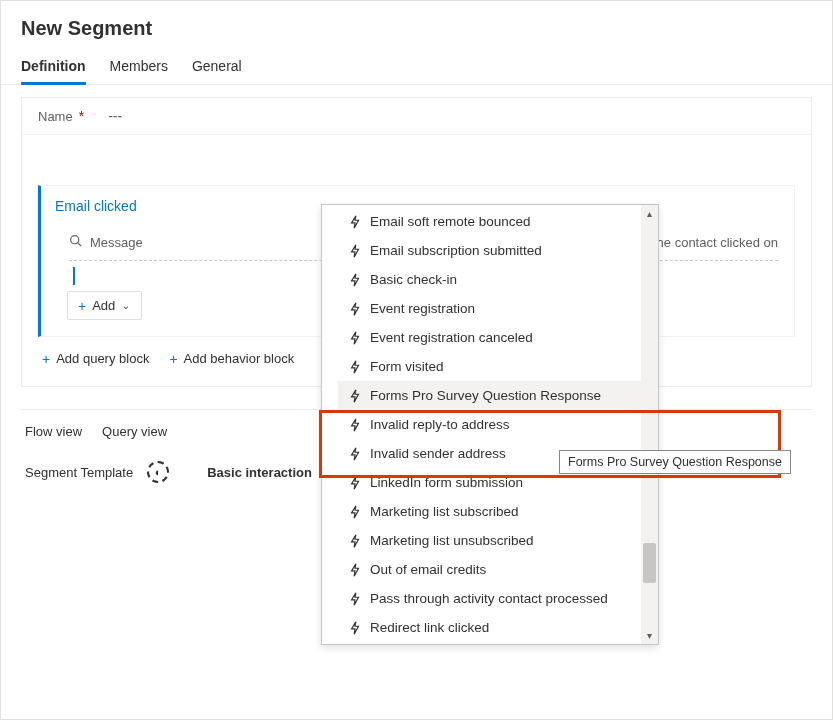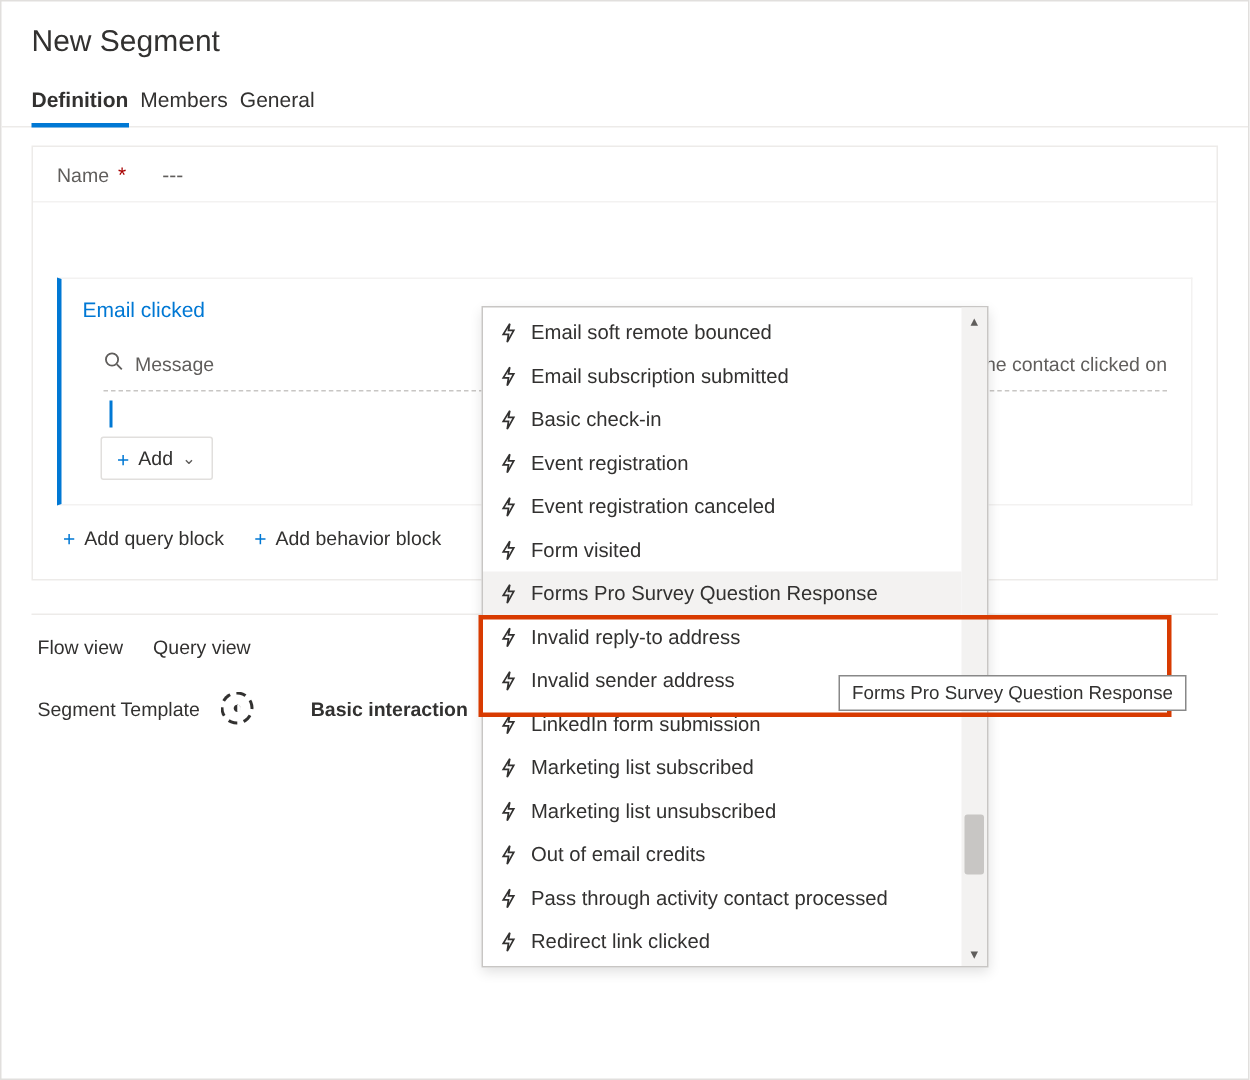--- a/index.html
+++ b/index.html
@@ -1,18 +1,18 @@
 <!DOCTYPE html>
 <html><head>
 <meta charset="utf-8">
 <style>
   * { box-sizing: border-box; margin: 0; padding: 0; }
   body { font-family: "Segoe UI", Arial, sans-serif; font-size: 14px; color: #323130; width: 833px; height: 720px; background: #fff; border: 1px solid #e1dfdd; overflow: hidden; position: relative; }
-  .page-title { font-size: 20px; font-weight: 400; padding: 16px 20px 10px; }
-  .tabs { display: flex; gap: 8px; padding: 0 20px; border-bottom: 1px solid #edebe9; }
+  .page-title { font-size: 20px; font-weight: 700; padding: 16px 20px 10px; }
+  .tabs { display: flex; gap: 24px; padding: 0 20px; border-bottom: 1px solid #edebe9; }
   .tab { padding: 8px 0 10px; cursor: pointer; font-size: 14px; color: #323130; position: relative; }
   .tab.active { font-weight: 600; }
   .tab.active::after { content: ""; position: absolute; left: 0; right: 0; bottom: -1px; height: 3px; background: #0078d4; }
   .form-panel { margin: 12px 20px 0; border: 1px solid #edebe9; }
   .name-row { display: flex; align-items: flex-end; padding: 10px 16px; border-bottom: 1px solid #f3f2f1; }
   .name-label { width: 120px; color: #605e5c; font-size: 13px; }
   .req { color: #a80000; margin-left: 6px; }
   .name-value { color: #605e5c; }
   .builder-area { padding: 50px 16px 16px; position: relative; }
   .query-block { border-left: 3px solid #0078d4; background: #fff; border-top: 1px solid #f3f2f1; border-right: 1px solid #f3f2f1; border-bottom: 1px solid #f3f2f1; padding: 12px 16px 16px 14px; position: relative; }
@@ -29,21 +29,21 @@
   .link-btn .plus { color: #0078d4; }
   .bottom-panel { margin: 22px 20px 0; border-top: 1px solid #edebe9; padding: 14px 4px 0; }
   .bottom-row1 { display: flex; gap: 20px; color: #323130; font-size: 13px; }
   .bottom-row2 { display: flex; align-items: center; gap: 14px; font-size: 13px; color: #323130; margin-top: 22px; }
   .tmpl-icon { width: 22px; height: 22px; border: 2px dashed #323130; border-radius: 50%; display: inline-flex; align-items: center; justify-content: center; font-size: 11px; }
   .dropdown { position: absolute; left: 320px; top: 203px; width: 338px; max-height: 510px; background: #fff; border: 1px solid #c8c6c4; box-shadow: 0 3px 8px rgba(0,0,0,0.12); z-index: 5; }
   .dropdown-scroll { position: absolute; right: 0; top: 0; bottom: 0; width: 17px; background: #f3f2f1; }
   .dropdown-scroll .arrow { height: 17px; display:flex; align-items:center; justify-content:center; color:#605e5c; font-size:10px; }
   .dropdown-scroll .track { position:absolute; top:17px; bottom:17px; left:0; right:0; }
   .dropdown-scroll .thumb { position:absolute; left:2px; right:2px; bottom:44px; height:40px; background:#c8c6c4; border-radius:2px; }
-  .dd-list { list-style: none; padding: 2px 0; margin-right: 17px; }
+  .dd-list { list-style: none; padding: 2px 0; margin-right: 17px; margin-left: 16px; }
   .dd-item { display: flex; align-items: center; gap: 8px; padding: 7px 10px; font-size: 13.5px; color: #323130; cursor: pointer; }
   .dd-item:hover, .dd-item.hovered { background: #f3f2f1; }
   .bolt { width: 14px; display:inline-flex; justify-content:center; }
   .bolt svg { width: 12px; height: 14px; stroke: #323130; fill: none; stroke-width: 1.3; }
   .highlight-box { position: absolute; left: 318px; top: 409px; width: 462px; height: 68px; border: 3px solid #d83b01; z-index: 6; pointer-events: none; }
   .hl-inner { position: absolute; left: 558px; top: 449px; border: 1px solid #888; background: #fff; padding: 4px 8px; font-size: 12.5px; color: #323130; z-index: 7; }
   .chev-down { font-size: 11px; color: #605e5c; }
   .search-ico svg { width:13px; height:13px; stroke:#605e5c; fill:none; stroke-width:1.5; }
 </style>
 </head>

